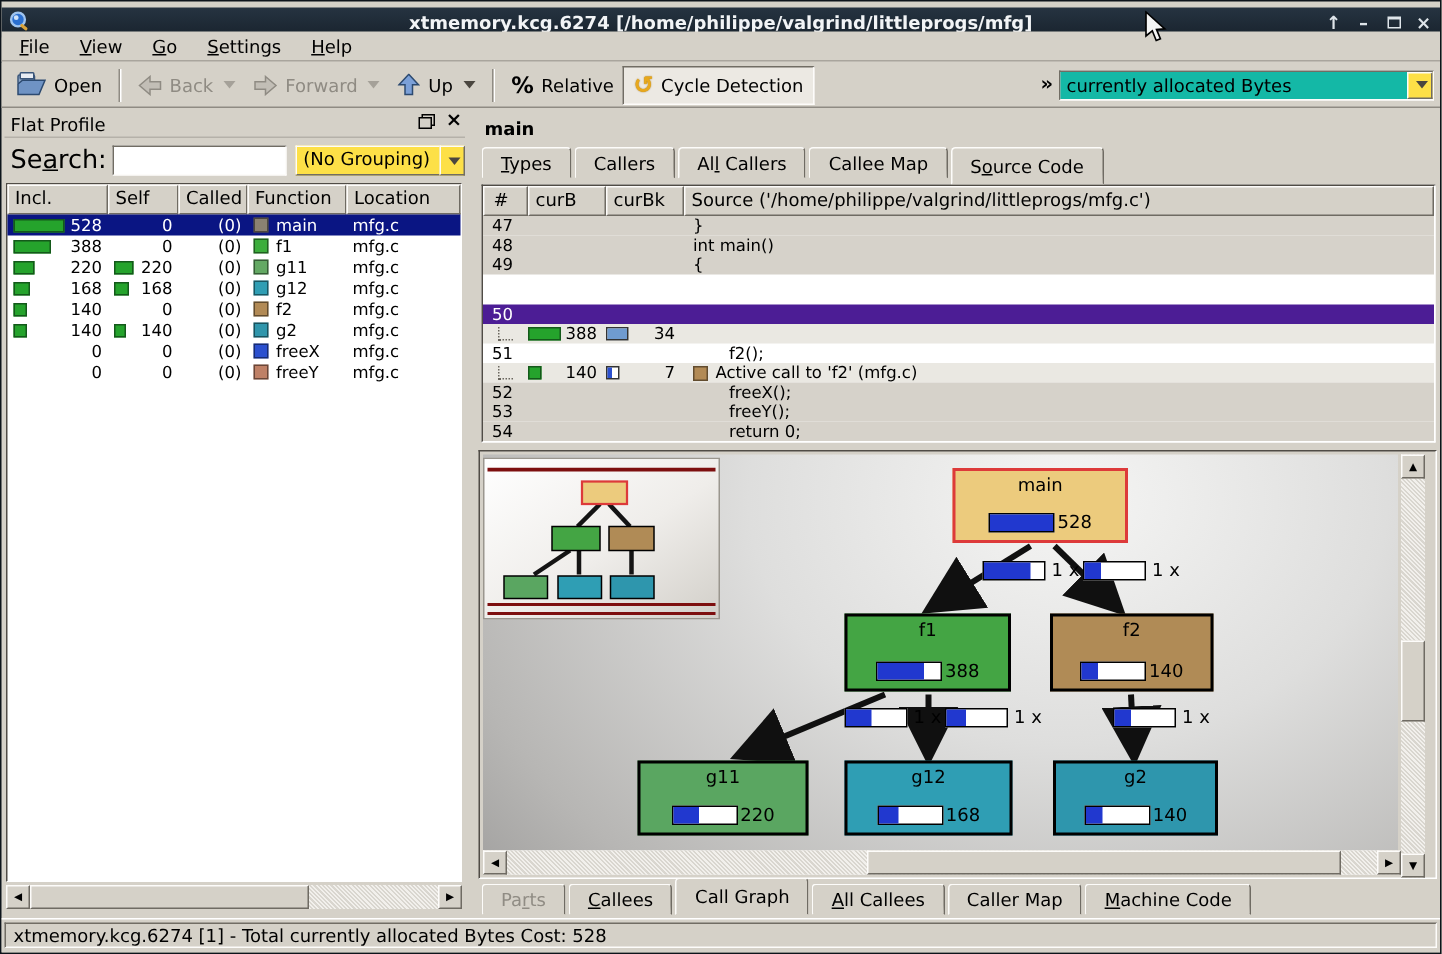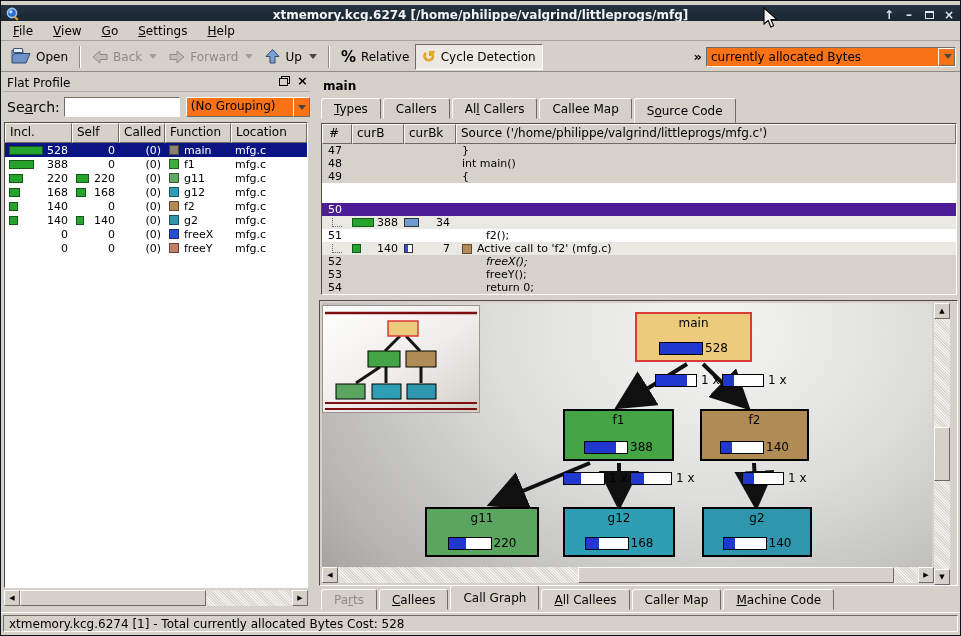--- a/index.html
+++ b/index.html
@@ -2,21 +2,21 @@
 <html><head>
 <meta charset="utf-8">
 <style>
   * { box-sizing: border-box; margin: 0; padding: 0; }
   html,body { background:#555; }
   body { font-family:"DejaVu Sans","Liberation Sans",sans-serif; font-size:11px; color:#000; }
   .screen { position:relative; width:961px; height:636px; background:#d5d1c8; overflow:hidden;
             border:1px solid #0d141b; }
 
   
-  .raised { border:1px solid; border-color:#fdfcfa #716d64 #716d64 #fdfcfa; background:#f97316; }
+  .raised { border:1px solid; border-color:#fdfcfa #716d64 #716d64 #fdfcfa; background:#fde047; }
   .sunken { border:1px solid; border-color:#716d64 #fdfcfa #fdfcfa #716d64; }
   .deep-sunken { border:1px solid; border-color:#504c46 #ffffff #ffffff #504c46; }
 
   
   .titlebar { position:absolute; left:0; top:4px; width:100%; height:20px;
               background:linear-gradient(#263341,#18232d); display:flex; align-items:center; }
   .titlebar-title { position:absolute; left:0; right:0; text-align:center; color:#f2f4f6;
                     font-weight:bold; font-size:12px; }
   .app-icon { margin-left:4px; width:16px; height:16px; z-index:2; }
   .win-btns { position:absolute; right:4px; top:0; height:20px; display:flex; align-items:center; gap:6px; z-index:2; }
@@ -35,37 +35,37 @@
   .tb-btn { display:flex; align-items:center; gap:5px; height:26px; padding:0 6px; font-size:12px; background:transparent; }
   .tb-btn.disabled { color:#8f8b83; }
   .tb-sep { width:2px; height:22px; margin:0 5px; border-left:1px solid #8f8b83; border-right:1px solid #fff; }
   .dd-arrow { width:0; height:0; border-left:4px solid transparent; border-right:4px solid transparent;
               border-top:5px solid #4a463f; margin-left:2px; }
   .dd-arrow.dis { border-top-color:#a5a199; }
   .toggled { background:#ece9e3; border:1px solid; border-color:#716d64 #fdfcfa #fdfcfa #716d64; }
   .tb-spring { flex:1; }
   .overflow-chevron { font-size:13px; font-weight:bold; margin-right:4px; }
   .combo { display:flex; align-items:stretch; width:250px; height:20px; background:#fff; }
-  .combo-text { flex:1; padding:2px 4px; font-size:12px; white-space:nowrap; overflow:hidden; background:#f97316; }
+  .combo-text { flex:1; padding:2px 4px; font-size:12px; white-space:nowrap; overflow:hidden; background:#14b8a6; }
   .combo-btn { width:17px; display:flex; align-items:center; justify-content:center; }
   .pct-glyph { font-size:15px; font-weight:bold; }
   .cycle-glyph { color:#e8a81c; font-size:16px; font-weight:bold; text-shadow:0 0 1px #9a6a00; line-height:14px; }
 
   
   .left-panel { position:absolute; left:2px; top:73px; width:307px; height:535px; }
   .dock-header { position:relative; height:18px; border-bottom:1px solid #b5b1a9; display:flex; align-items:center; }
   .dock-title { font-size:12px; padding-left:4px; }
   .dock-icons { position:absolute; right:2px; top:2px; display:flex; gap:7px; align-items:center; }
   .float-icon { position:relative; width:11px; height:10px; }
   .float-icon::before { content:""; position:absolute; right:0; top:0; width:7px; height:6px; border:1px solid #000; }
   .float-icon::after  { content:""; position:absolute; left:0; bottom:0; width:7px; height:6px; border:1px solid #000; background:#d5d1c8; }
   .dock-close { font-size:13px; font-weight:bold; line-height:10px; }
 
   .search-row { position:absolute; left:0; top:20px; width:100%; height:26px; display:flex; align-items:center; }
-  .search-label { font-size:14px; margin:0 4px 0 4px; }
+  .search-label { font-size:17px; margin:0 4px 0 4px; }
   .search-input { width:116px; height:20px; background:#fff; margin-right:6px; }
   .grouping-combo { display:flex; width:124px; height:20px; align-items:stretch; }
   .grouping-text { flex:1; font-size:12px; padding:1px 4px; white-space:nowrap; }
 
   .fp-frame { position:absolute; left:1px; top:48px; width:304px; height:466px; background:#fff; }
   .fp-header { display:flex; height:20px; }
   .fp-hcell { background:#d5d1c8; border:1px solid; border-color:#fdfcfa #6f6b63 #6f6b63 #fdfcfa;
               font-size:12px; padding:1px 4px; overflow:hidden; white-space:nowrap; }
   .fp-body { position:relative; }
   .fp-row { display:flex; height:14px; align-items:center; }
@@ -484,21 +484,21 @@
           </div>
           <div class="sc-cell sc-src">
             <span class="fn-icon" style="background: rgb(178, 138, 85); margin-left: 6px;"></span>
             <span>Active call to 'f2' (mfg.c)</span>
           </div>
         </div>
         <div class="src-row bg-gray">
           <div class="sc-cell sc-num">52</div>
           <div class="sc-cell sc-curb"></div>
           <div class="sc-cell sc-curbk"></div>
-          <div class="sc-cell sc-src" style="padding-left: 30px; font-style: italic;">freeX();</div>
+          <div class="sc-cell sc-src" style="padding-left: 30px;">freeX();</div>
         </div>
         <div class="src-row bg-gray">
           <div class="sc-cell sc-num">53</div>
           <div class="sc-cell sc-curb"></div>
           <div class="sc-cell sc-curbk"></div>
           <div class="sc-cell sc-src" style="padding-left: 30px;">freeY();</div>
         </div>
         <div class="src-row bg-gray">
           <div class="sc-cell sc-num">54</div>
           <div class="sc-cell sc-curb"></div>

